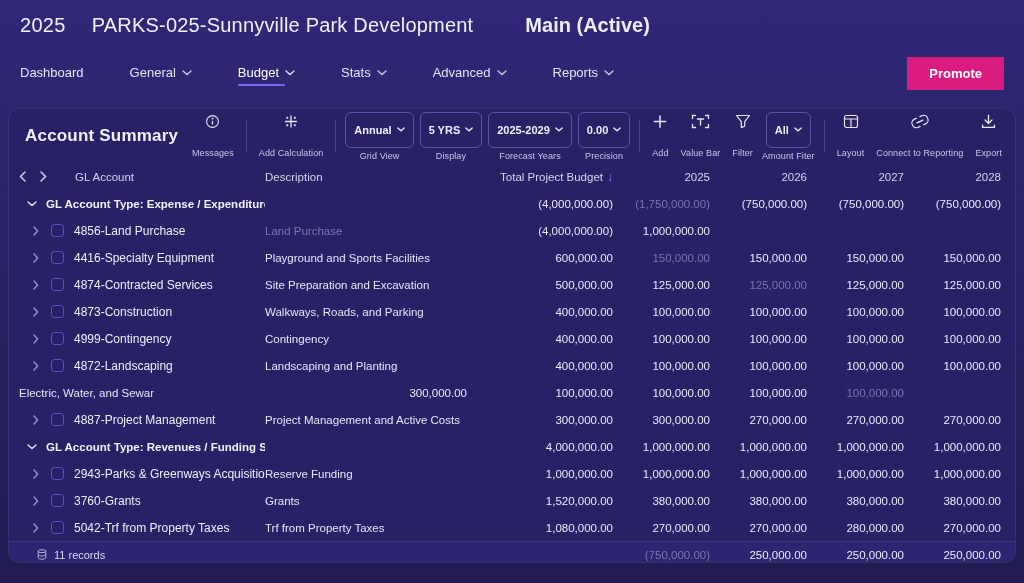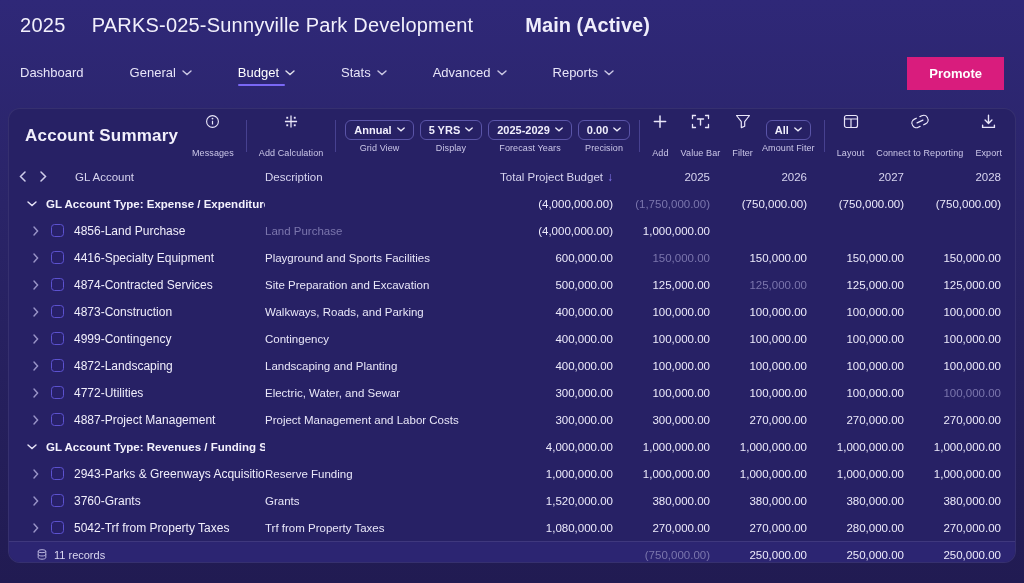--- a/index.html
+++ b/index.html
@@ -39,21 +39,21 @@
   .panel-head{display:flex;align-items:center;height:54px;padding:0 10px 0 16px;flex:0 0 auto;}
   .panel-title{font-size:17px;font-weight:600;letter-spacing:.2px;white-space:nowrap;text-align:center;}
   .toolbar{margin-left:auto;display:flex;align-items:center;gap:6px;min-width:0;}
   .titem{display:flex;flex-direction:column;align-items:center;gap:19px;cursor:pointer;
     color:#e9e6f9;padding:0 3px;white-space:nowrap;}
   .titem svg{display:block;}
   .tlabel{font-size:9px;color:#cbc7e8;letter-spacing:.1px;}
   .tgroup{display:flex;flex-direction:column;align-items:center;gap:3px;white-space:nowrap;}
   .pill{display:flex;align-items:center;gap:5px;border:1px solid var(--pill-border);border-radius:6px;
     background:transparent;color:#f0eefc;font-family:inherit;font-size:11px;font-weight:600;
-    padding:3px 8px;cursor:pointer;}
+    padding:11px 8px;cursor:pointer;}
   .tdiv{width:1px;height:32px;background:var(--divider);margin:0 3px;flex:0 0 aupx;}
   
   .grid{display:grid;grid-template-columns:246px 1fr 146px 97px 97px 97px 97px;align-items:center;}
   .thead{height:27px;flex:0 0 auto;color:var(--txt-soft);font-size:11.5px;font-weight:500;
     padding:0 14px 0 10px;}
   .thead .num{justify-self:end;}
   .th-gl{display:flex;align-items:center;gap:14px;}
   .th-gl .gl-lab{margin-left:14px;}
   .pag{cursor:pointer;color:#cfccea;display:flex;align-items:center;}
   .th-total{justify-self:end;display:flex;align-items:center;gap:4px;}
@@ -379,47 +379,38 @@
           <span class="alabel">4872-Landscaping</span>
         </div>
         <div class="cell desc">Landscaping and Planting</div>
         <div class="cell num">400,000.00</div>
         <div class="cell num">100,000.00</div>
         <div class="cell num">100,000.00</div>
         <div class="cell num">100,000.00</div>
         <div class="cell num">100,000.00</div>
       </div>
       <div class="trow grid">
-        <div class="cell gl">
-          <span class="exp">
-            <svg width="6" height="10" viewBox="0 0 6 10">
-              <path d="M1 1l3.6 4L1 9" fill="none" stroke="currentColor" stroke-width="1.4" stroke-linecap="round"></path>
-            </svg>
-          </span>
-          <span class="checkbox"></span>
-          <span class="alabel">4772-Utilities</span>
-        </div>
         <div class="cell desc">Electric, Water, and Sewar</div>
         <div class="cell num">300,000.00</div>
         <div class="cell num">100,000.00</div>
         <div class="cell num">100,000.00</div>
         <div class="cell num">100,000.00</div>
         <div class="cell num dim">100,000.00</div>
       </div>
       <div class="trow grid">
         <div class="cell gl">
           <span class="exp">
             <svg width="6" height="10" viewBox="0 0 6 10">
               <path d="M1 1l3.6 4L1 9" fill="none" stroke="currentColor" stroke-width="1.4" stroke-linecap="round"></path>
             </svg>
           </span>
           <span class="checkbox"></span>
           <span class="alabel">4887-Project Management</span>
         </div>
-        <div class="cell desc">Project Management and Labor Costs</div>
+        <div class="cell desc">Project Management and Active Costs</div>
         <div class="cell num">300,000.00</div>
         <div class="cell num">300,000.00</div>
         <div class="cell num">270,000.00</div>
         <div class="cell num">270,000.00</div>
         <div class="cell num">270,000.00</div>
       </div>
       <div class="trow grid group">
         <div class="cell gl">
           <span class="exp" style="padding-left: 4px;">
             <svg width="10" height="6" viewBox="0 0 10 6">

